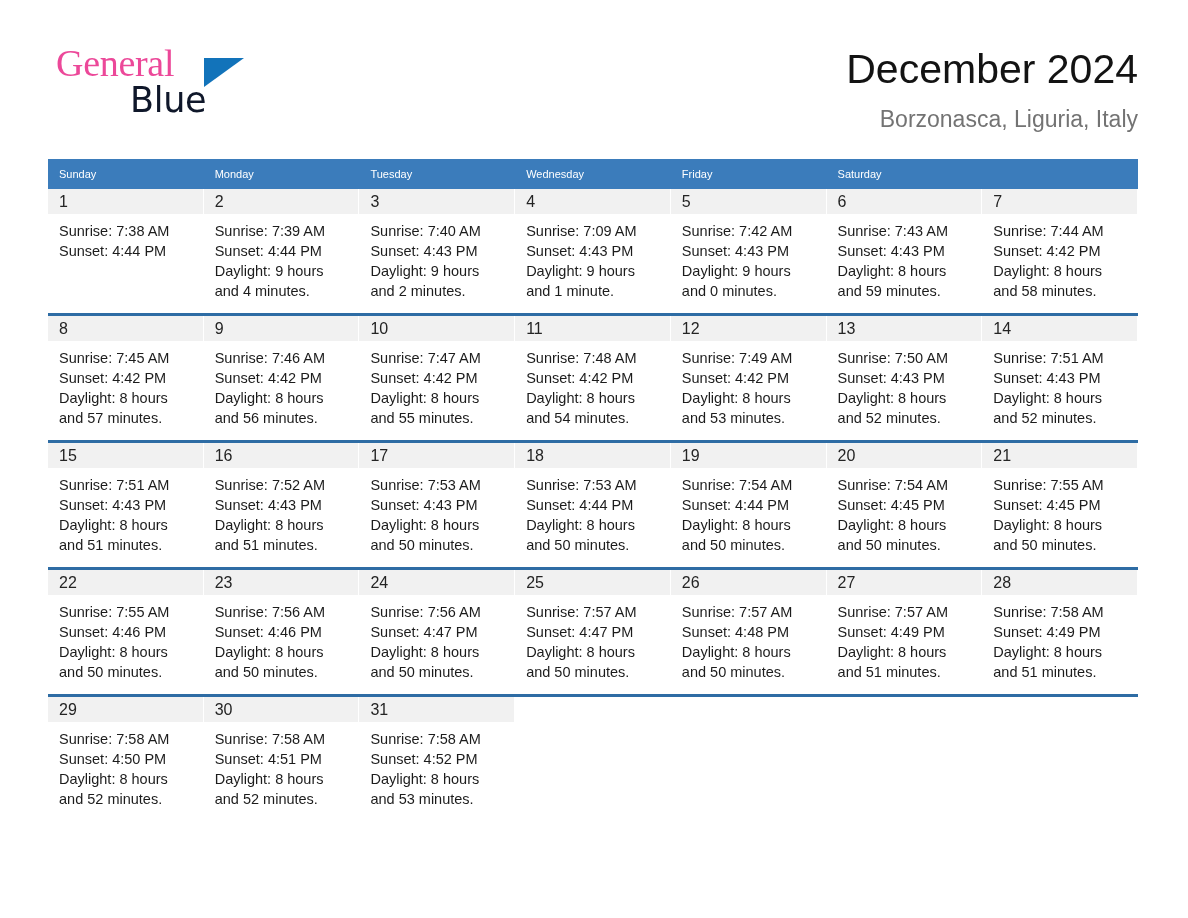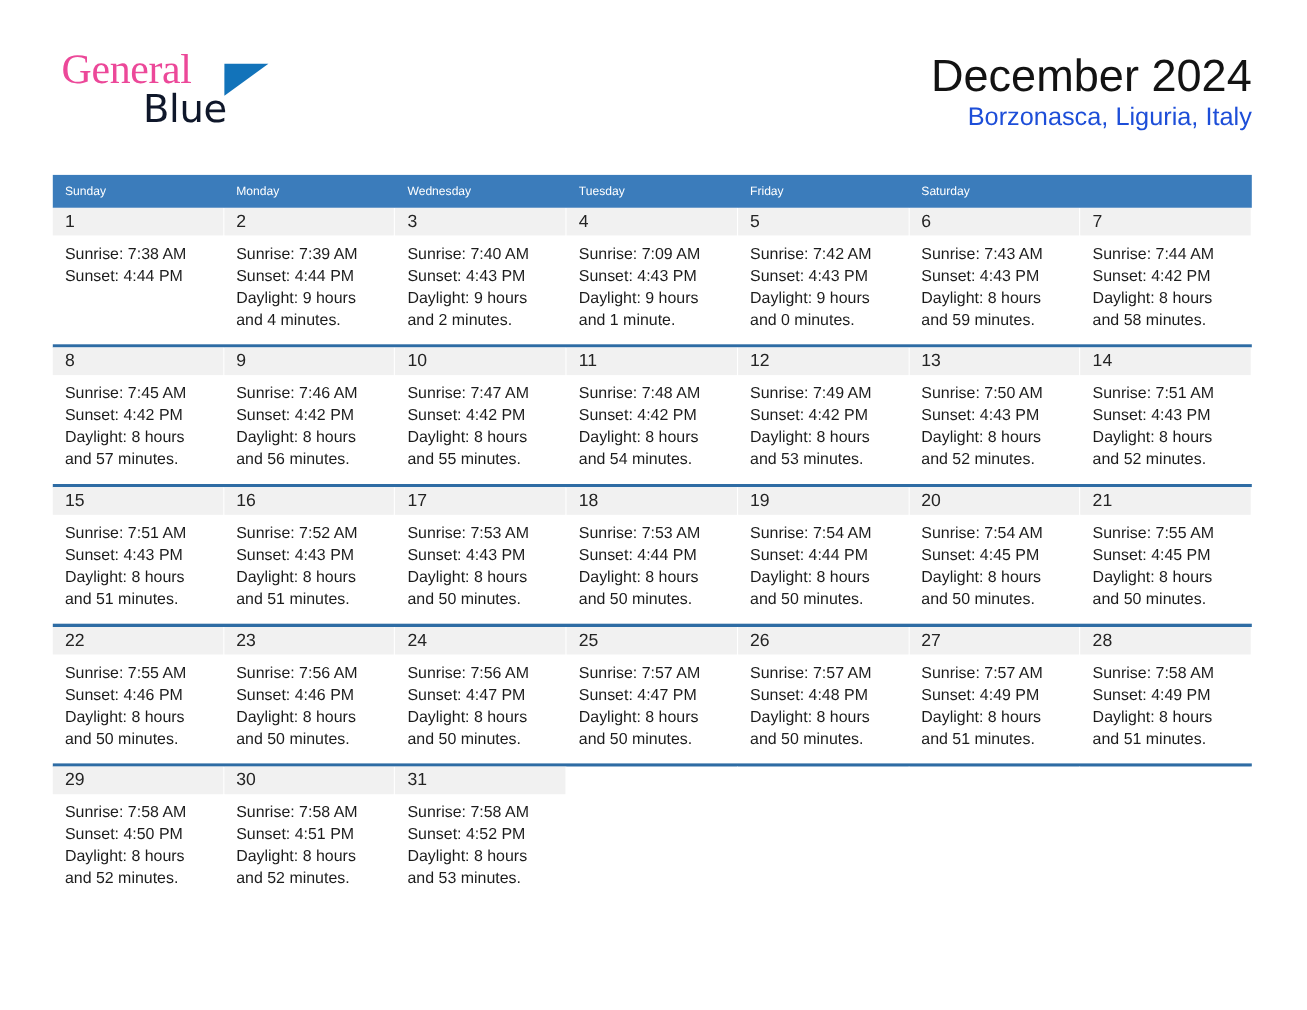--- a/index.html
+++ b/index.html
@@ -71,23 +71,24 @@
   }
   .cal-title {
     font-size: 41px;
     font-weight: 400;
     color: #131313;
     letter-spacing: 0px;
     line-height: 1.15;
     font-family: "Liberation Sans", sans-serif;
   }
   .cal-location {
+    margin-top: 13px;
     font-size: 23px;
     font-weight: 400;
-    color: #1d4ed8;
+    color: #737373;
     font-family: "Liberation Sans", sans-serif;
   }
 
   
   .calendar {
     margin: 45px 50px 0 48px;
     width: 1090px;
   }
 
   .dow-row {
@@ -160,22 +161,22 @@
       <div class="cal-title">December 2024</div>
       <div class="cal-location">Borzonasca, Liguria, Italy</div>
     </div>
 
   </div>
 
   <div class="calendar">
     <div class="dow-row" id="dow-row">
         <div class="dow">Sunday</div>
         <div class="dow">Monday</div>
+        <div class="dow">Tuesday</div>
         <div class="dow">Wednesday</div>
-        <div class="dow">Tuesday</div>
         <div class="dow">Friday</div>
         <div class="dow">Saturday</div>
       </div>
     <div id="weeks-container">
         <div class="week first">
           <div class="cell filled">
             <div class="daynum-band"><span class="daynum">1</span></div>
             <div class="cell-body">
               <p>Sunrise: 7:38 AM</p>
               <p>Sunset: 4:44 PM</p>

